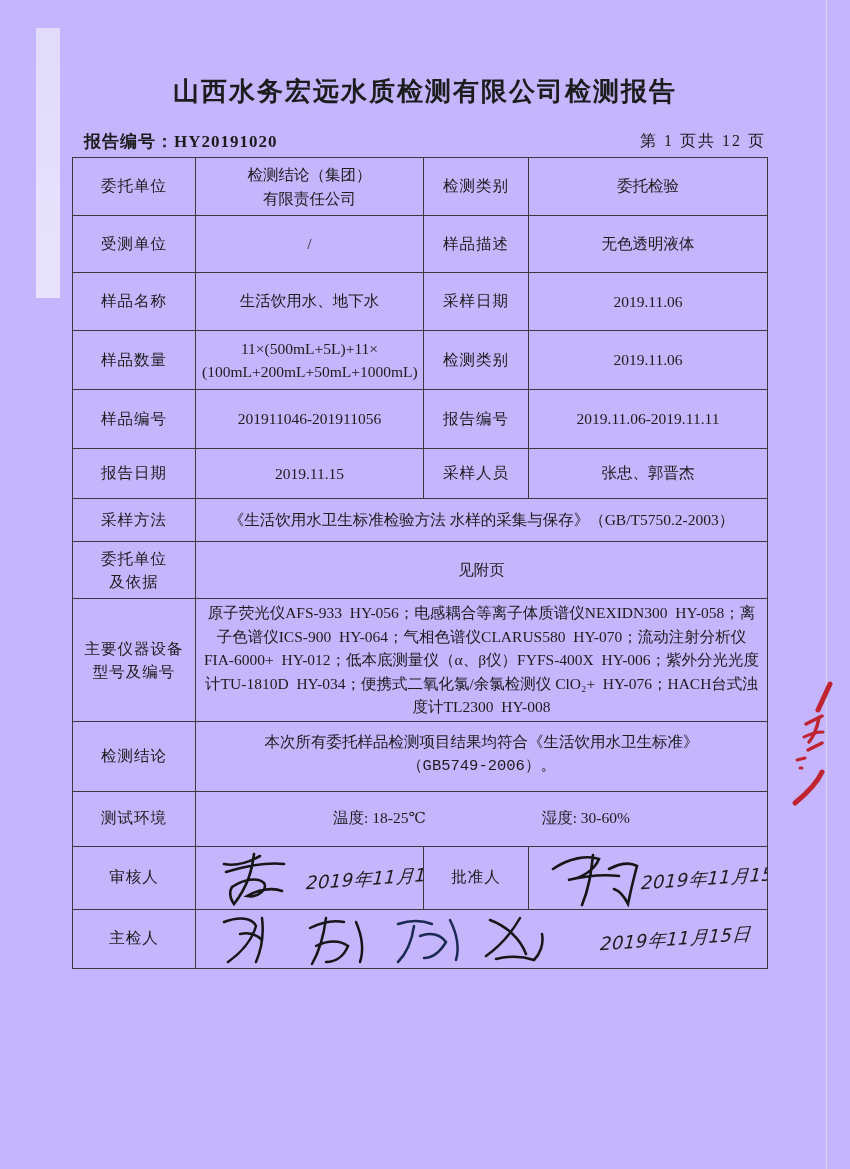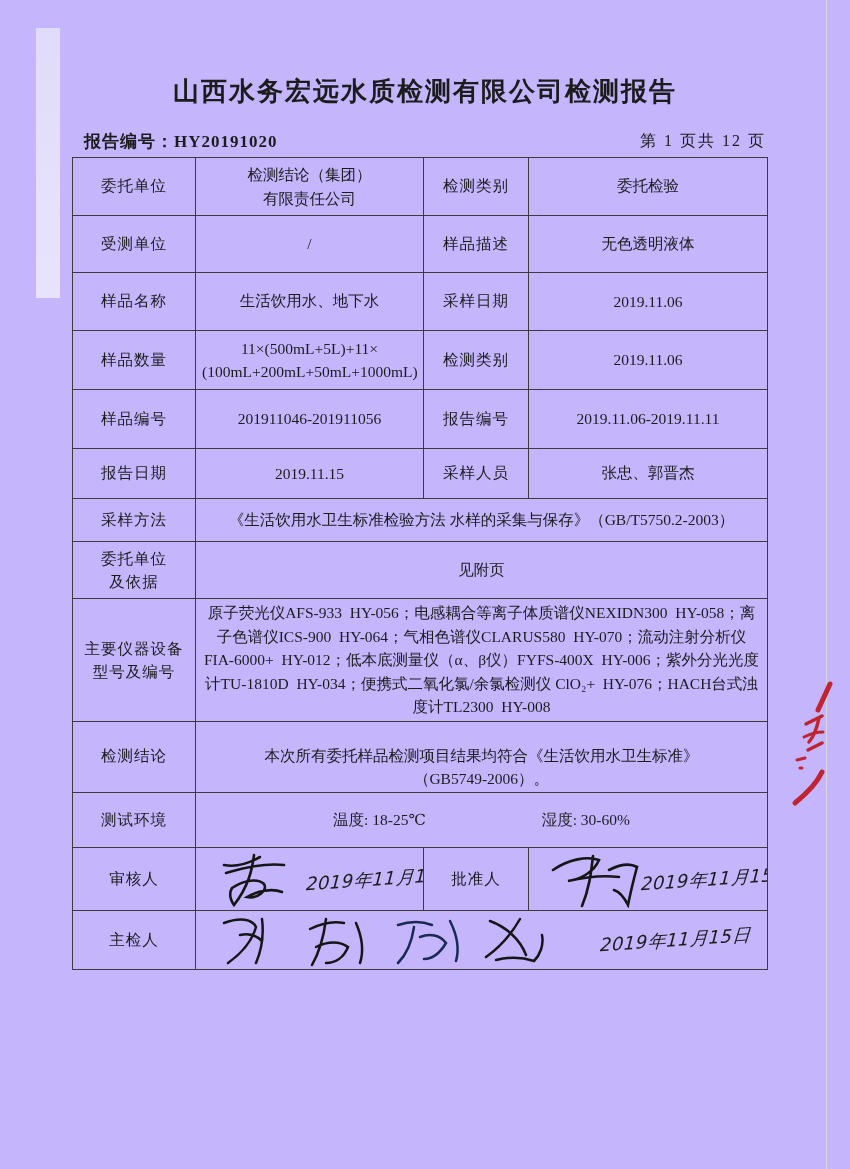--- a/index.html
+++ b/index.html
@@ -147,21 +147,21 @@
     <tr style="height:117px">
       <td class="lab two-line">
         <div>主要仪器设备</div>
         <div>型号及编号</div>
       </td>
       <td colspan="5" class="instr">原子荧光仪AFS-933  HY-056；电感耦合等离子体质谱仪NEXIDN300  HY-058；离子色谱仪ICS-900  HY-064；气相色谱仪CLARUS580  HY-070；流动注射分析仪FIA-6000+  HY-012；低本底测量仪（α、β仪）FYFS-400X  HY-006；紫外分光光度计TU-1810D  HY-034；便携式二氧化氯/余氯检测仪 ClO₂+  HY-076；HACH台式浊度计TL2300  HY-008</td>
     </tr>
 
     <tr style="height:70px">
       <td class="lab">检测结论</td>
-      <td colspan="5" class="left two-line" style="vertical-align:top;padding-top:22px;">
+      <td colspan="5" class="left two-line" style="vertical-align:top;padding-top:10px;font-family:Liberation Mono, monospace;">
         <div>本次所有委托样品检测项目结果均符合《生活饮用水卫生标准》</div>
         <div>（GB5749-2006）。</div>
       </td>
     </tr>
 
     <tr style="height:55px">
       <td class="lab">测试环境</td>
       <td colspan="5" class="env-cell">
         <span class="temp">温度: 18-25℃</span>
         <span class="hum">湿度: 30-60%</span>

